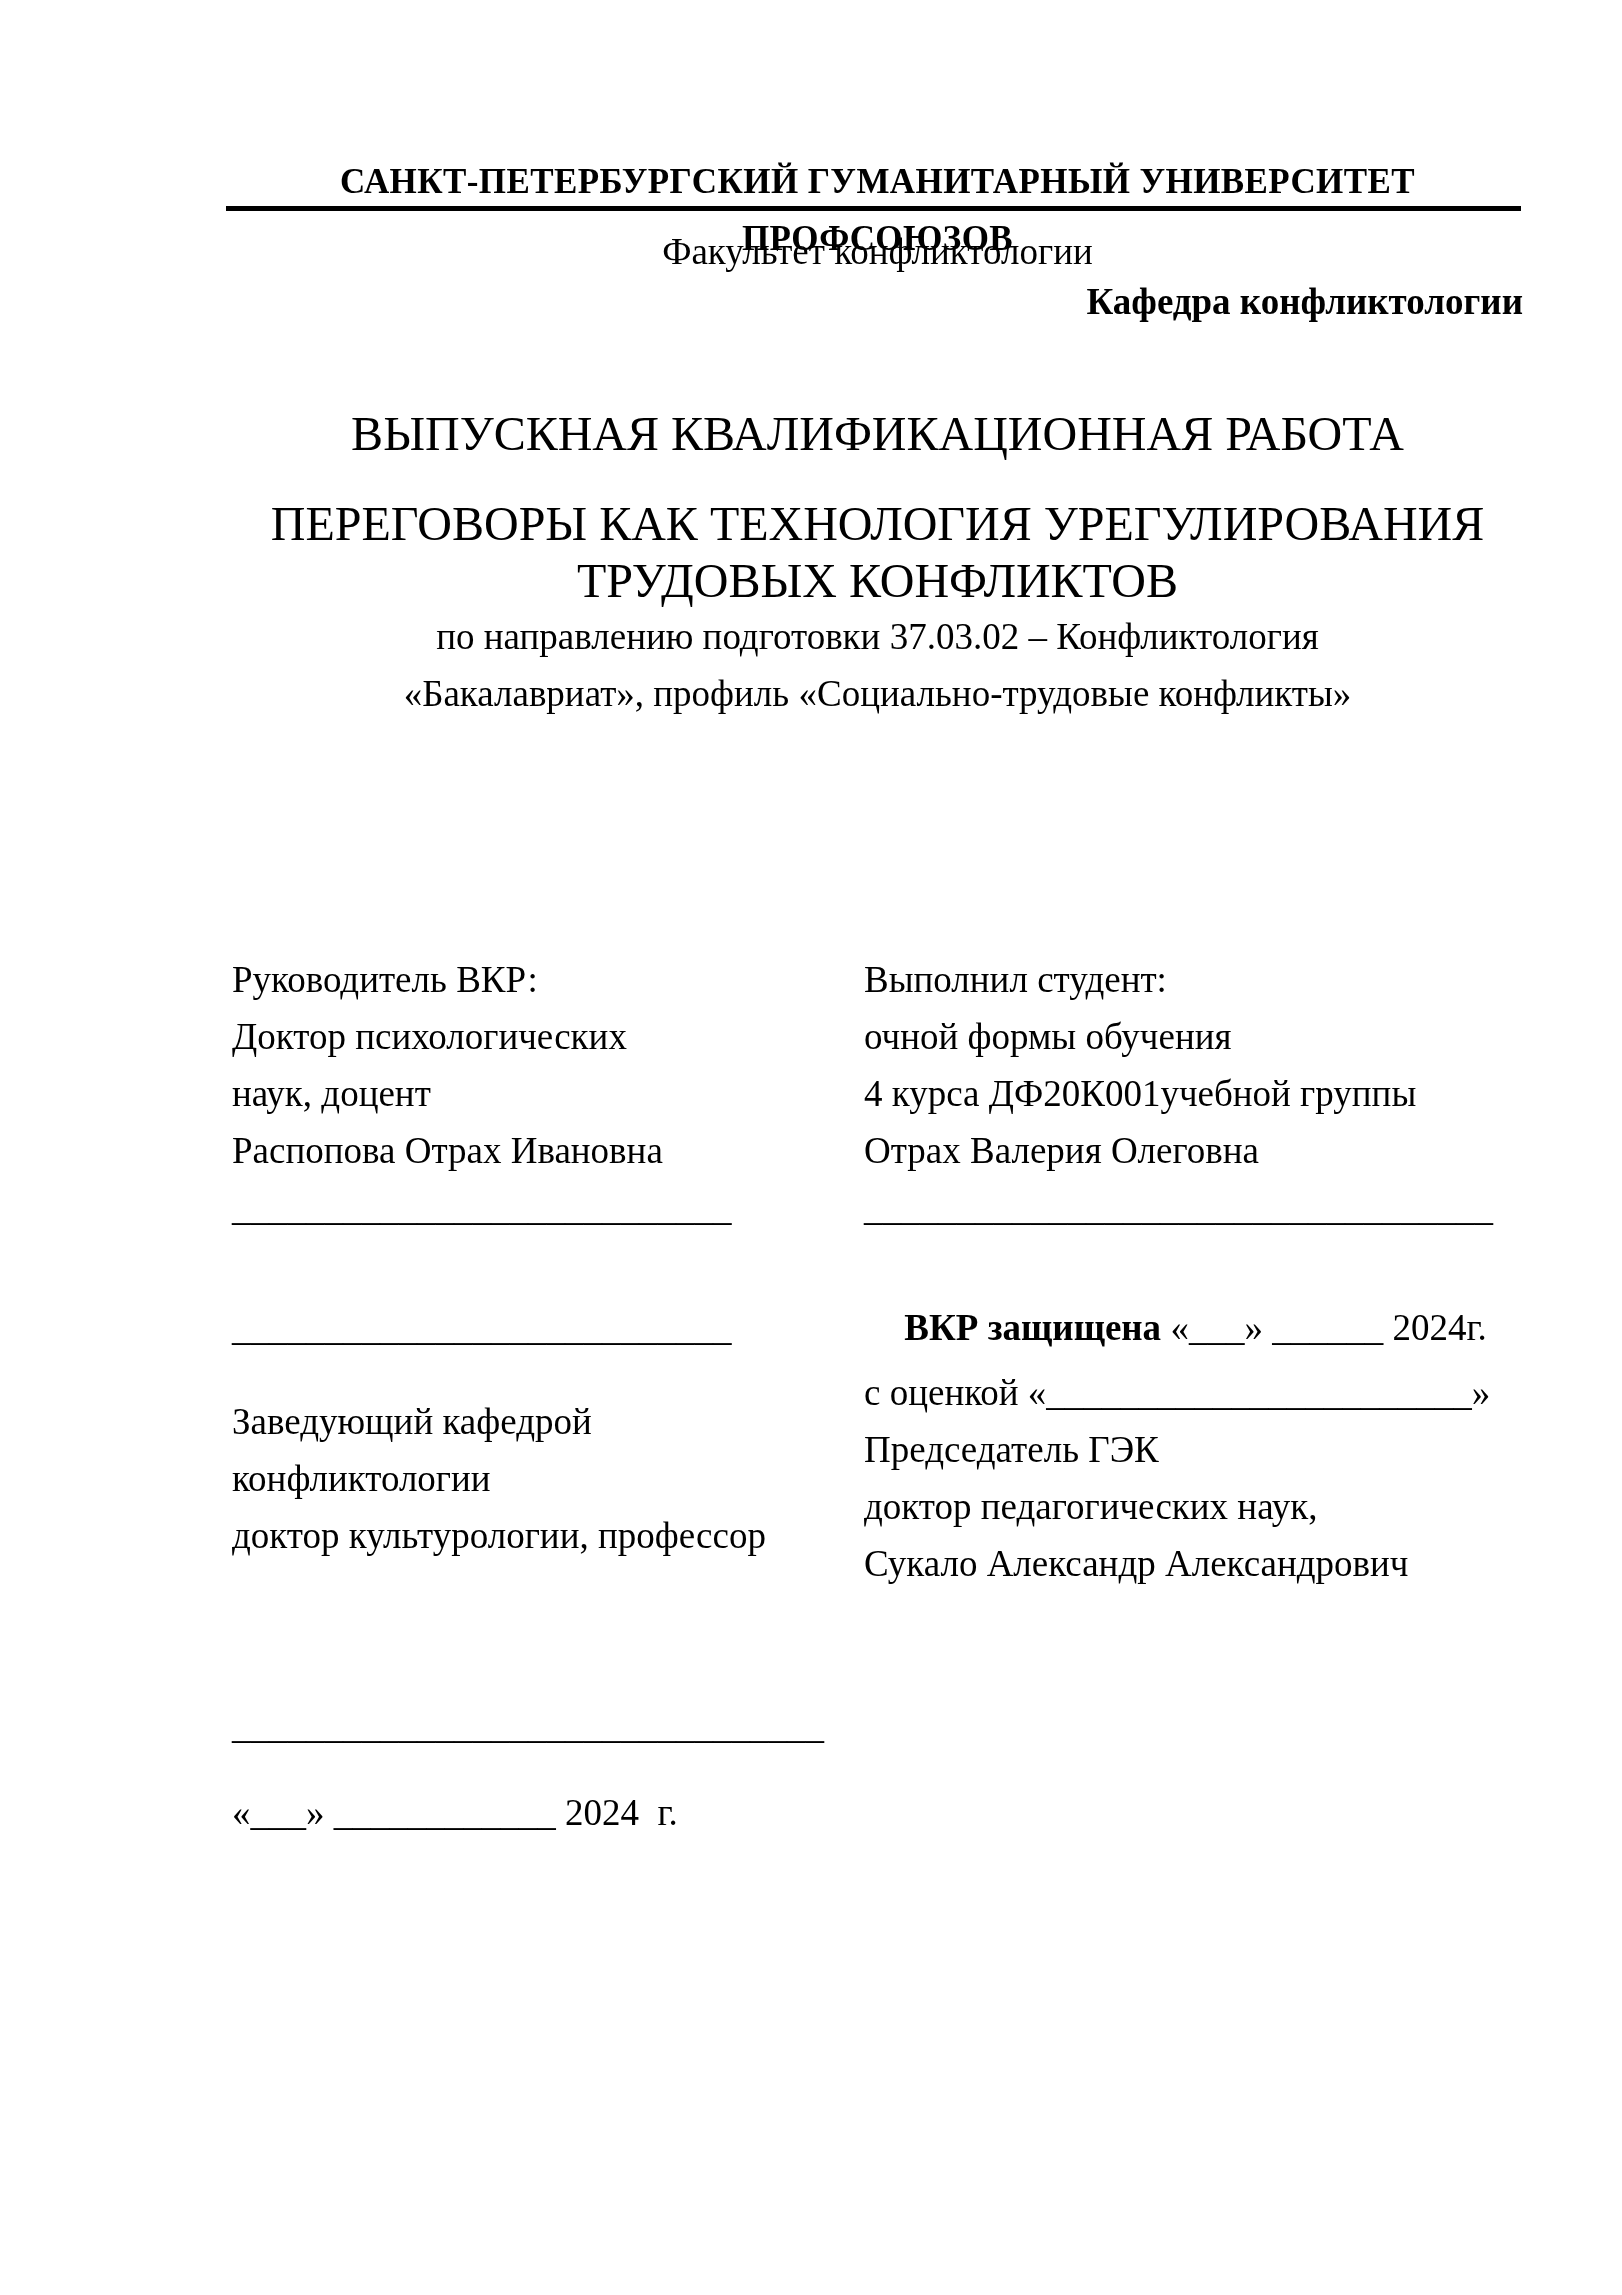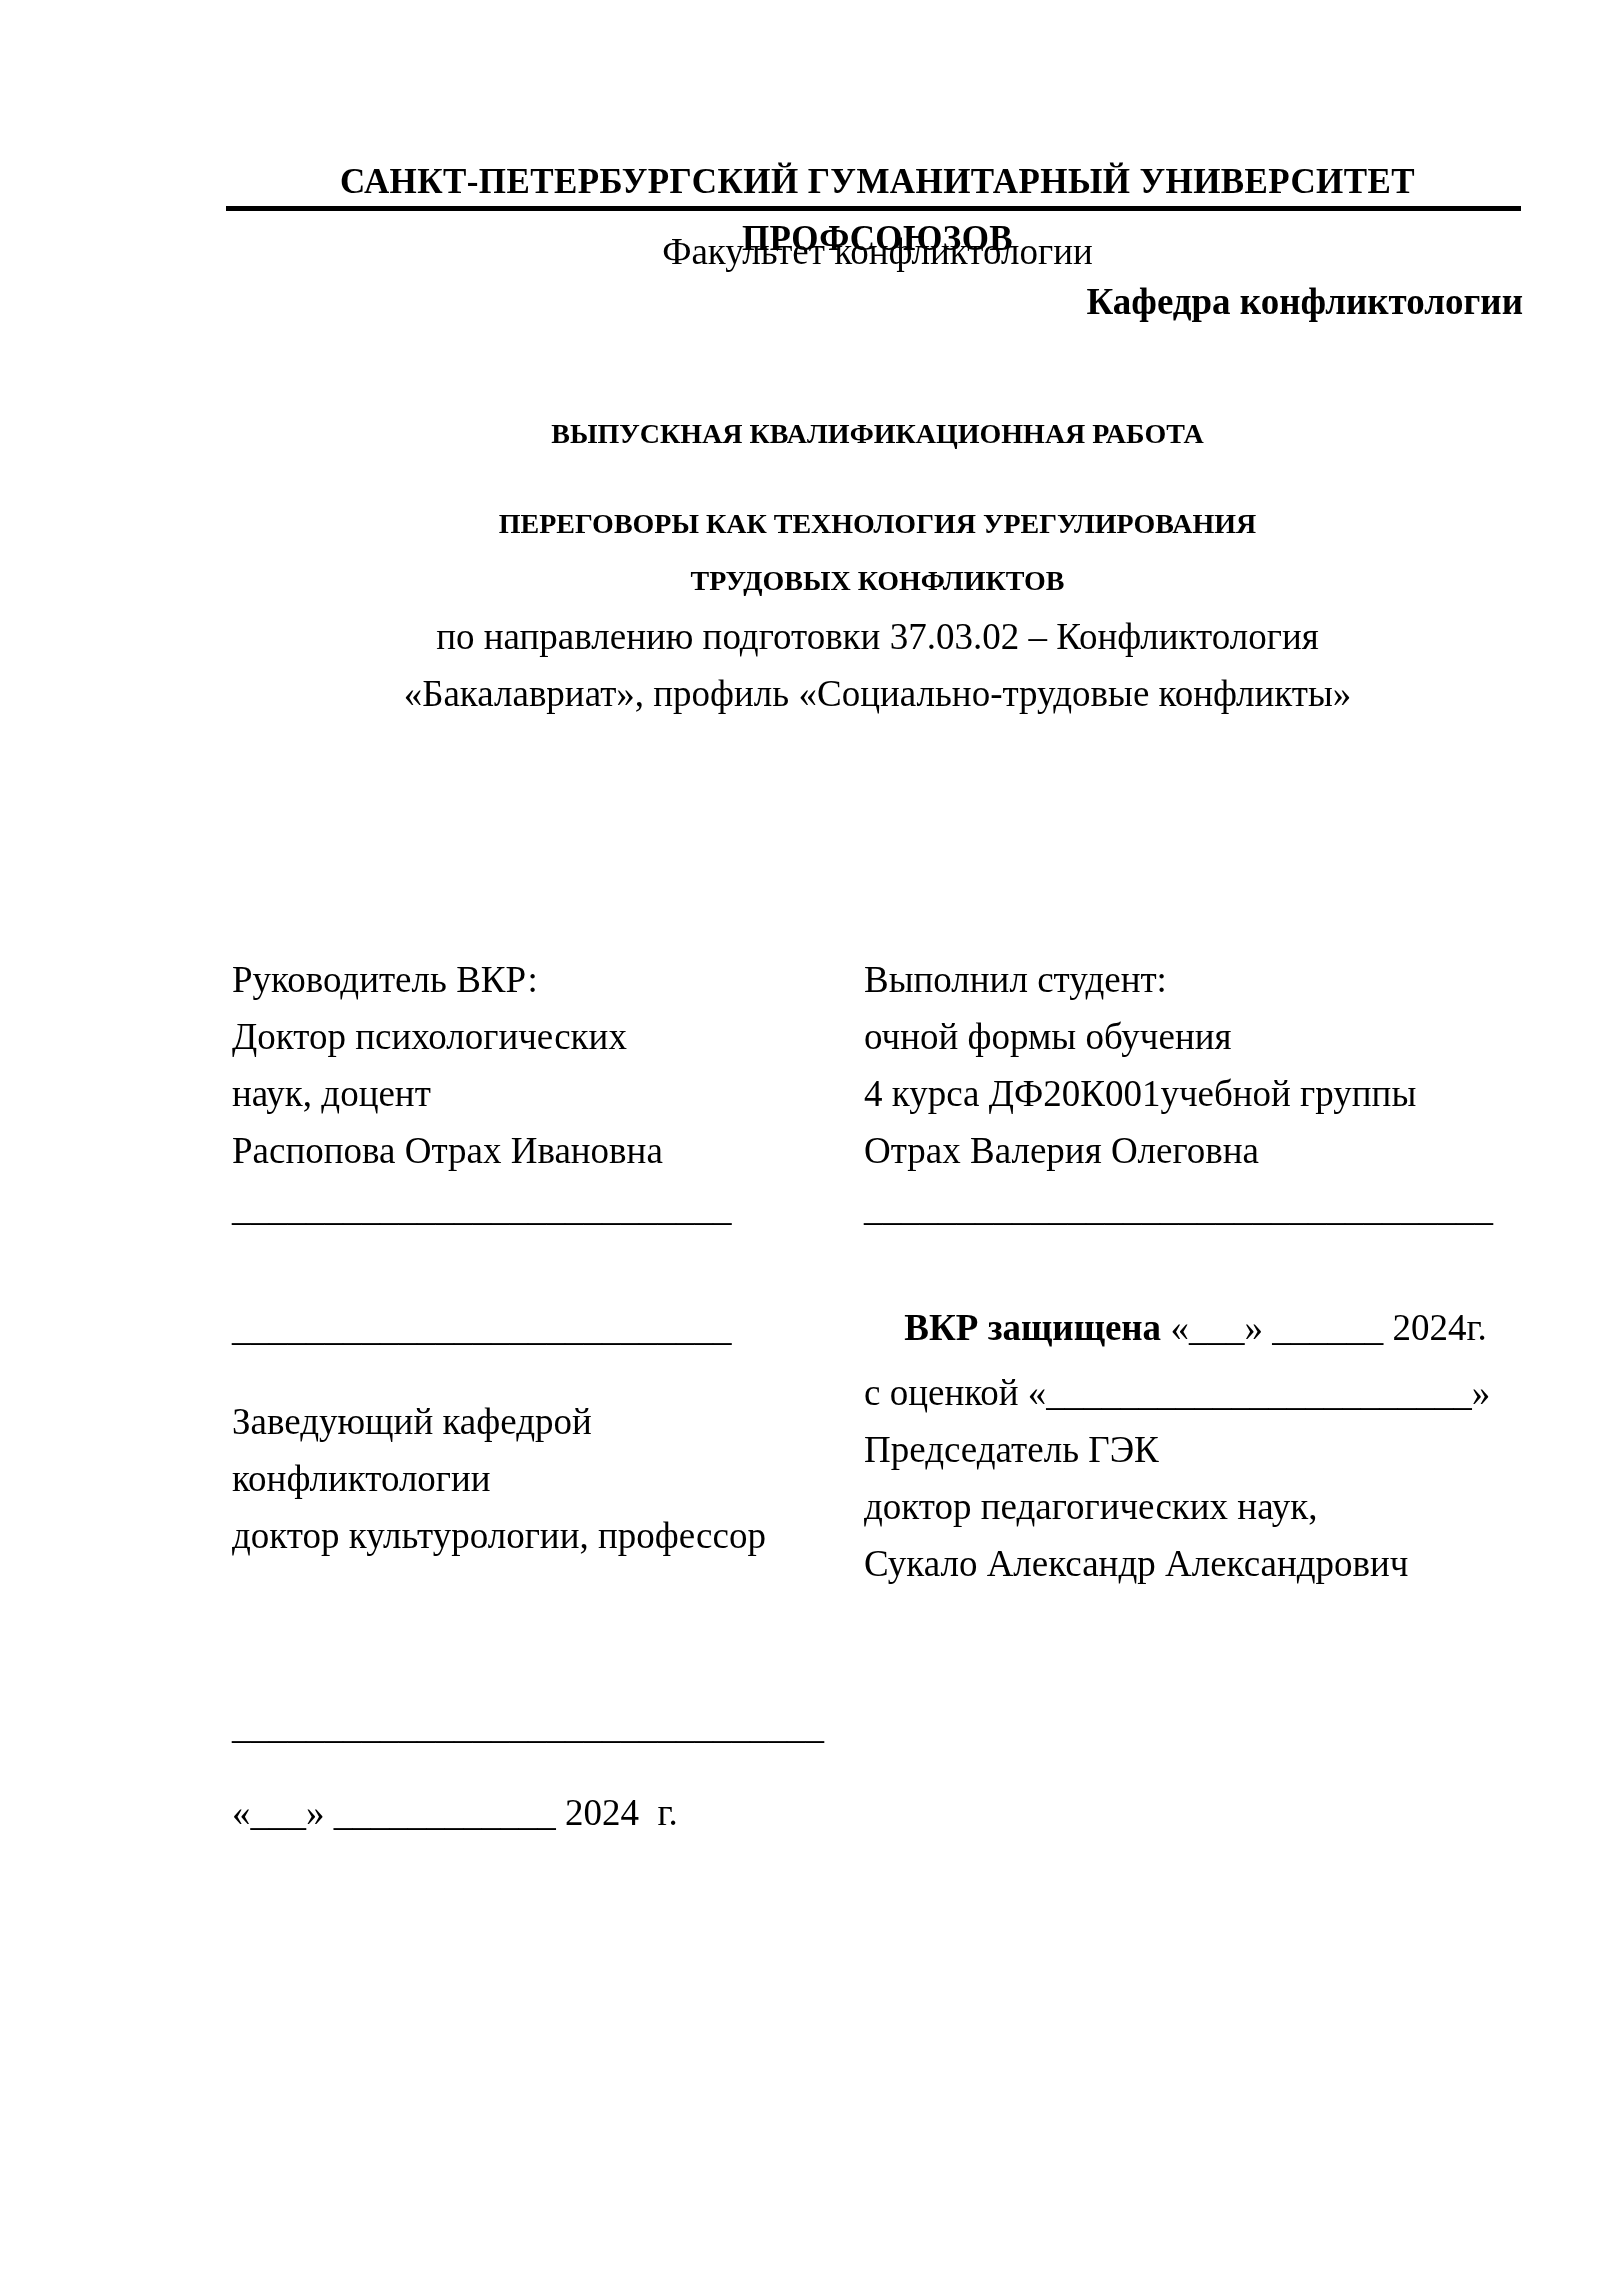--- a/index.html
+++ b/index.html
@@ -26,22 +26,22 @@
   }
   .center { text-align: center; }
   .right  { text-align: right; }
   .bold   { font-weight: bold; }
   .u-head {
     font-size: 35px;
     font-weight: bold;
     letter-spacing: 0.4px;
   }
   .title-big {
-    font-size: 28px;
-    font-weight: bold;
+    font-size: 48px;
+    font-weight: normal;
   }
   .rule {
     left: 226px;
     width: 1295px;
     height: 4.7px;
     background: #000000;
   }
   .col-left  { left: 232px;  width: 604px; }
   .col-right { left: 864px; width: 663px; }
   .pre { white-space: pre; }

